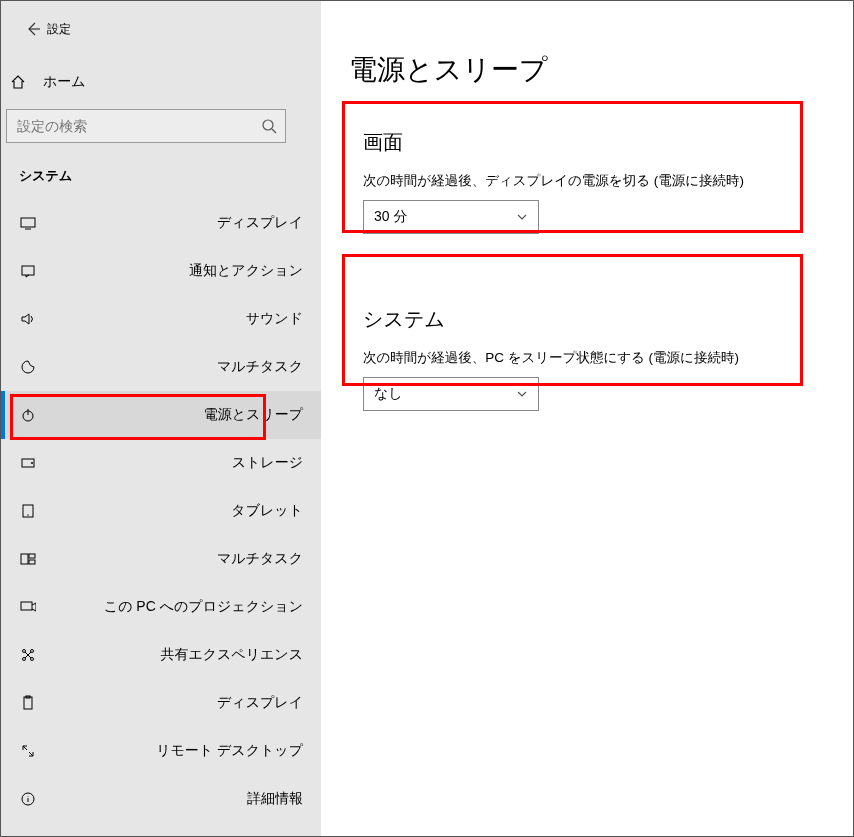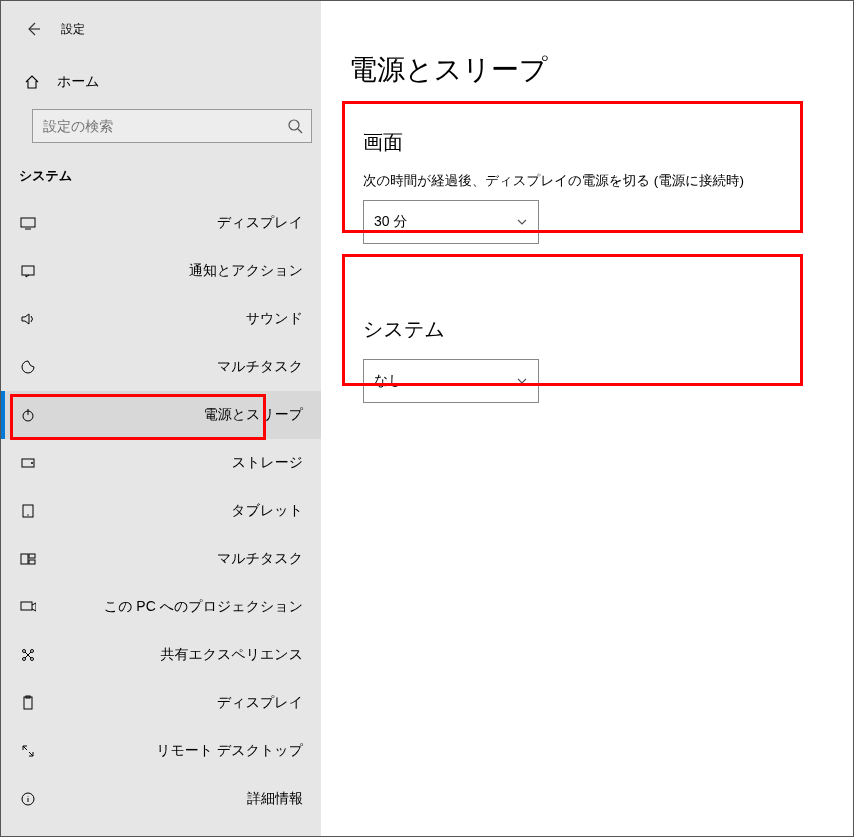--- a/index.html
+++ b/index.html
@@ -24,31 +24,30 @@
     display: flex;
     align-items: center;
     padding: 4px 18px 18px 18px;
   }
   .back-btn {
     width: 28px; height: 28px;
     display: flex; align-items: center; justify-content: center;
     cursor: pointer;
   }
   .header-title {
-    margin-left: 14px;
     font-size: 12px;
   }
   .home-row {
     display: flex; align-items: center;
-    padding: 12px 22px;
+    padding: 12px 8px;
     cursor: pointer;
   }
   .home-row .icon { width: 18px; height: 18px; margin-right: 16px; display:flex; align-items:center; justify-content:center;}
   .home-row .label { font-size: 14px; }
-  .search-wrap { padding: 6px 14px 6px 31px; }
+  .search-wrap { padding: 6px 14px 6px 5px; }
   .search {
     width: 280px;
     height: 34px;
     border: 1px solid #999;
     background: #ededed;
     display: flex; align-items: center;
     padding: 0 8px 0 10px;
   }
   .search input {
     flex: 1;
@@ -104,21 +103,21 @@
     font-size: 20px;
     font-weight: 400;
     margin-bottom: 16px;
   }
   .section-label {
     font-size: 13.5px;
     margin-bottom: 10px;
   }
   .dropdown {
     width: 176px;
-    height: 44px;
+    height: 34px;
     border: 1px solid #888;
     background: #fff;
     display: flex; align-items: center;
     padding: 0 10px 0 10px;
     justify-content: space-between;
     cursor: pointer;
     font-size: 14px;
   }
   .chev { width: 12px; height: 12px; }
   svg { display: block; }
@@ -300,20 +299,21 @@
       <span class="chev">
             <svg width="12" height="12" viewBox="0 0 12 12">
               <path d="M2 4 L6 8 L10 4" stroke="#555" stroke-width="1.2" fill="none"></path>
             </svg>
           </span>
     </div>
   </div>
 
   <div class="section">
     <div class="section-title">システム</div>
+    <div class="section-label">次の時間が経過後、PC をスリープ状態にする (電源に接続時)</div>
     <div class="dropdown">
       <span>なし</span>
       <span class="chev">
             <svg width="12" height="12" viewBox="0 0 12 12">
               <path d="M2 4 L6 8 L10 4" stroke="#555" stroke-width="1.2" fill="none"></path>
             </svg>
           </span>
     </div>
   </div>
 </div>

